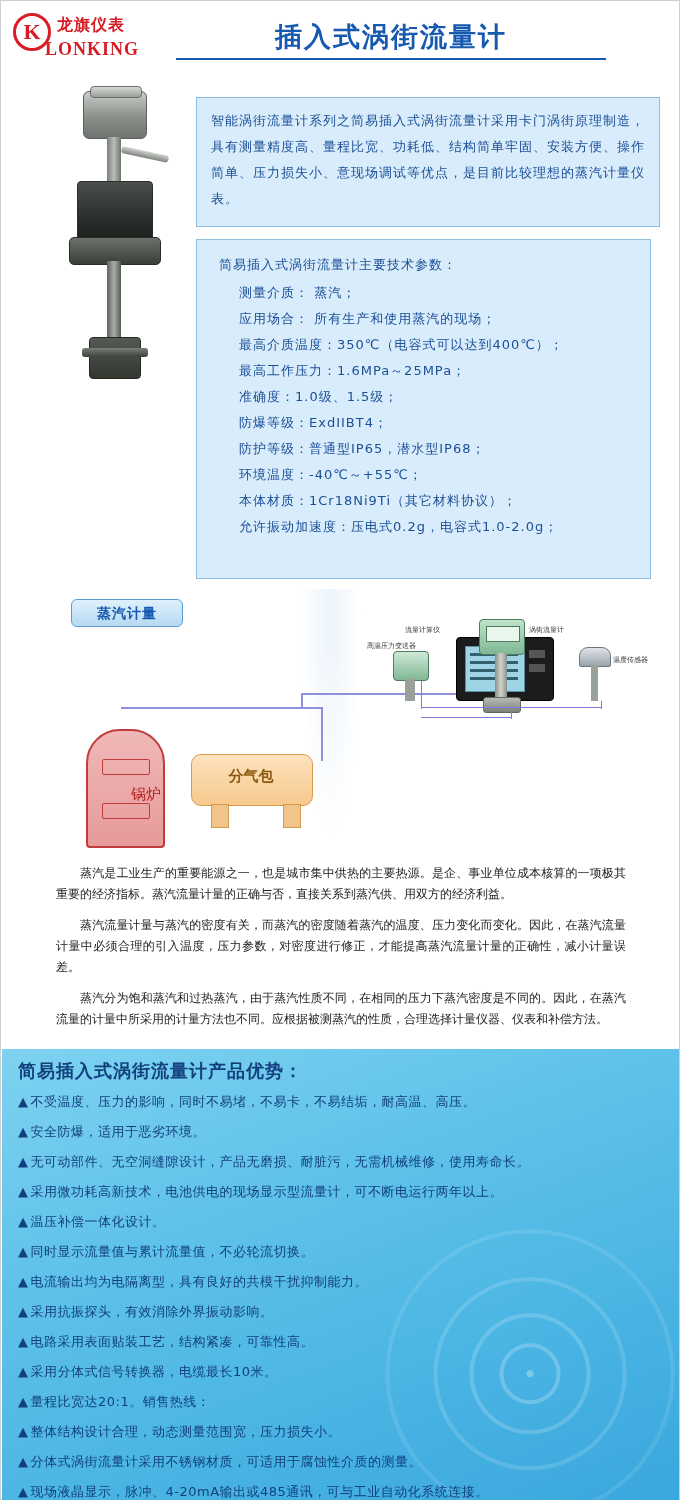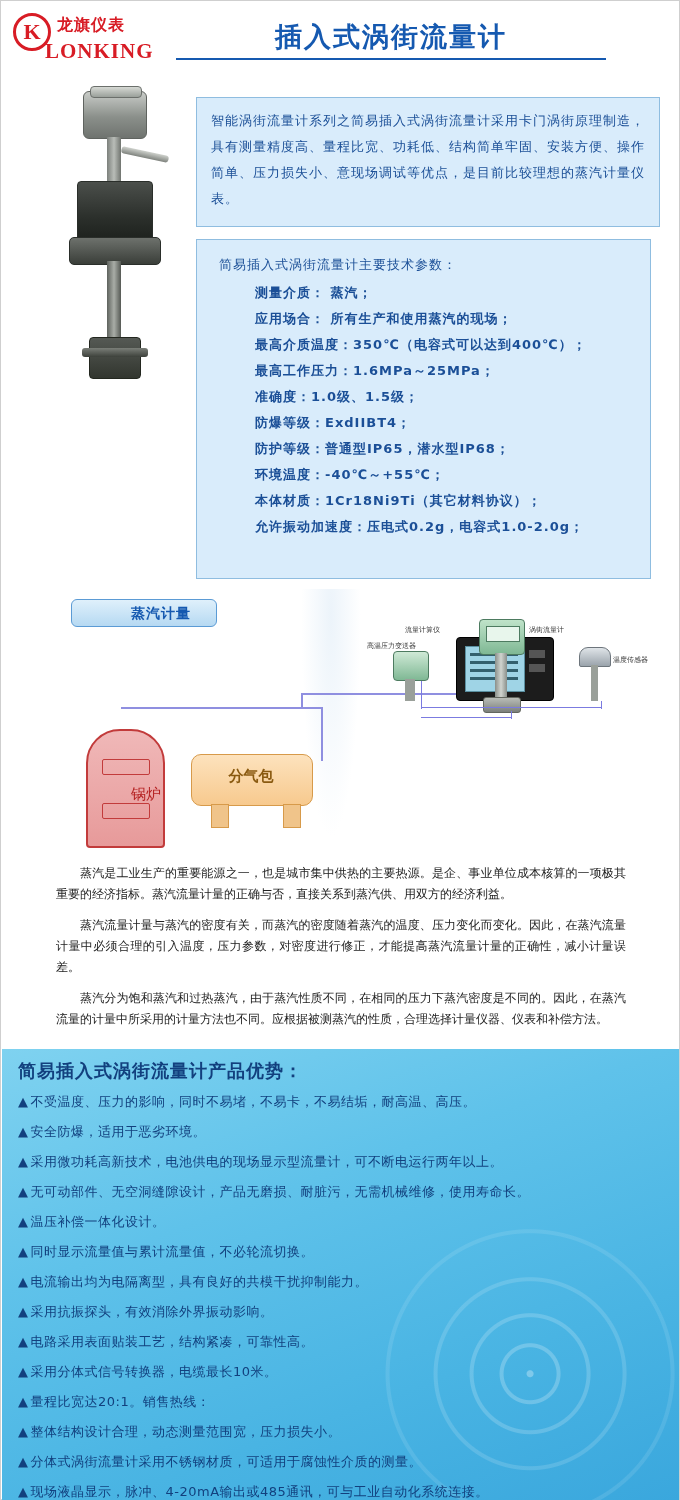--- a/index.html
+++ b/index.html
@@ -16,21 +16,21 @@
   .logo{position:absolute;left:12px;top:8px;width:150px;height:52px;}
   .logo-mark{
     position:absolute;left:0;top:4px;width:38px;height:38px;border-radius:50%;
     background:#ffffff;border:3px solid #d81c25;box-sizing:border-box;
   }
   .logo-mark:after{
     content:"K";position:absolute;left:0;right:0;top:3px;text-align:center;
     font-size:22px;font-weight:bold;color:#d81c25;font-family:"Liberation Serif",serif;
   }
   .logo-cn{position:absolute;left:44px;top:6px;font-size:16px;font-weight:bold;color:#d81c25;letter-spacing:1px;}
-  .logo-en{position:absolute;left:32px;top:30px;font-size:21px;font-weight:bold;color:#d81c25;letter-spacing:1px;font-family:"Liberation Serif",serif;}
+  .logo-en{position:absolute;left:32px;top:30px;font-size:18px;font-weight:bold;color:#d81c25;letter-spacing:1px;font-family:"Liberation Serif",serif;}
 
   .main-title{
     position:absolute;left:180px;top:18px;width:420px;text-align:center;
     font-size:27px;font-weight:bold;color:#1559b0;letter-spacing:2px;
   }
   .title-rule{position:absolute;left:175px;top:57px;width:430px;height:2px;background:#1559b0;}
 
   
   .photo{position:absolute;left:40px;top:88px;width:145px;height:305px;}
   .ph-head{
@@ -63,28 +63,28 @@
   }
 
   
   .panel{
     position:absolute;background:#d9ecfb;border:1px solid #8fbde0;
     color:#1b4f97;font-size:13px;line-height:26px;letter-spacing:1px;
   }
   .panel-intro{left:195px;top:96px;width:464px;height:130px;padding:10px 14px;box-sizing:border-box;}
   .panel-spec{left:195px;top:238px;width:455px;height:340px;padding:10px 14px;box-sizing:border-box;}
   .spec-title{margin:2px 0 2px 8px;}
-  .spec-row{margin-left:44px;font-weight:bold;}
+  .spec-row{margin-left:28px;}
 
   
   .diagram{position:absolute;left:0;top:588px;width:678px;height:270px;background:#ffffff;overflow:hidden;}
   .steam-tag{
     position:absolute;left:70px;top:10px;width:110px;height:26px;border-radius:6px;
     background:linear-gradient(180deg,#dff0fb,#b6d9f2);border:1px solid #5b9bd5;
-    color:#1559b0;font-size:14px;font-weight:bold;text-align:center;line-height:26px;letter-spacing:1px;padding-left:34px;
+    color:#1559b0;font-size:14px;font-weight:bold;text-align:center;line-height:26px;letter-spacing:1px;
   }
   .steam-plume{
     position:absolute;left:300px;top:0px;width:60px;height:250px;
     background:radial-gradient(ellipse at 50% 10%,rgba(235,243,250,.95),rgba(235,243,250,0) 70%);
   }
   .boiler{
     position:absolute;left:85px;top:140px;width:75px;height:115px;
     background:linear-gradient(180deg,#f0b8b8,#e79a9a);border:2px solid #c23b3b;
     border-radius:34px 34px 4px 4px;
   }
@@ -244,22 +244,22 @@
     <p>蒸汽是工业生产的重要能源之一，也是城市集中供热的主要热源。是企、事业单位成本核算的一项极其重要的经济指标。蒸汽流量计量的正确与否，直接关系到蒸汽供、用双方的经济利益。</p>
     <p>蒸汽流量计量与蒸汽的密度有关，而蒸汽的密度随着蒸汽的温度、压力变化而变化。因此，在蒸汽流量计量中必须合理的引入温度，压力参数，对密度进行修正，才能提高蒸汽流量计量的正确性，减小计量误差。</p>
     <p>蒸汽分为饱和蒸汽和过热蒸汽，由于蒸汽性质不同，在相同的压力下蒸汽密度是不同的。因此，在蒸汽流量的计量中所采用的计量方法也不同。应根据被测蒸汽的性质，合理选择计量仪器、仪表和补偿方法。</p>
   </div>
 
   <div class="adv">
     <div class="adv-title">简易插入式涡街流量计产品优势：</div>
     <div class="adv-list">
       <div class="adv-item"><span class="tri">▲</span><span>不受温度、压力的影响，同时不易堵，不易卡，不易结垢，耐高温、高压。</span></div>
       <div class="adv-item"><span class="tri">▲</span><span>安全防爆，适用于恶劣环境。</span></div>
+      <div class="adv-item"><span class="tri">▲</span><span>无可动部件、无空洞缝隙设计，产品无磨损、耐脏污，无需机械维修，使用寿命长。</span></div>
       <div class="adv-item"><span class="tri">▲</span><span>采用微功耗高新技术，电池供电的现场显示型流量计，可不断电运行两年以上。</span></div>
-      <div class="adv-item"><span class="tri">▲</span><span>无可动部件、无空洞缝隙设计，产品无磨损、耐脏污，无需机械维修，使用寿命长。</span></div>
       <div class="adv-item"><span class="tri">▲</span><span>温压补偿一体化设计。</span></div>
       <div class="adv-item"><span class="tri">▲</span><span>同时显示流量值与累计流量值，不必轮流切换。</span></div>
       <div class="adv-item"><span class="tri">▲</span><span>电流输出均为电隔离型，具有良好的共模干扰抑制能力。</span></div>
       <div class="adv-item"><span class="tri">▲</span><span>采用抗振探头，有效消除外界振动影响。</span></div>
       <div class="adv-item"><span class="tri">▲</span><span>电路采用表面贴装工艺，结构紧凑，可靠性高。</span></div>
       <div class="adv-item"><span class="tri">▲</span><span>采用分体式信号转换器，电缆最长10米。</span></div>
       <div class="adv-item"><span class="tri">▲</span><span>量程比宽达20:1。销售热线：</span></div>
       <div class="adv-item"><span class="tri">▲</span><span>整体结构设计合理，动态测量范围宽，压力损失小。</span></div>
       <div class="adv-item"><span class="tri">▲</span><span>分体式涡街流量计采用不锈钢材质，可适用于腐蚀性介质的测量。</span></div>
       <div class="adv-item"><span class="tri">▲</span><span>现场液晶显示，脉冲、4-20mA输出或485通讯，可与工业自动化系统连接。</span></div>

